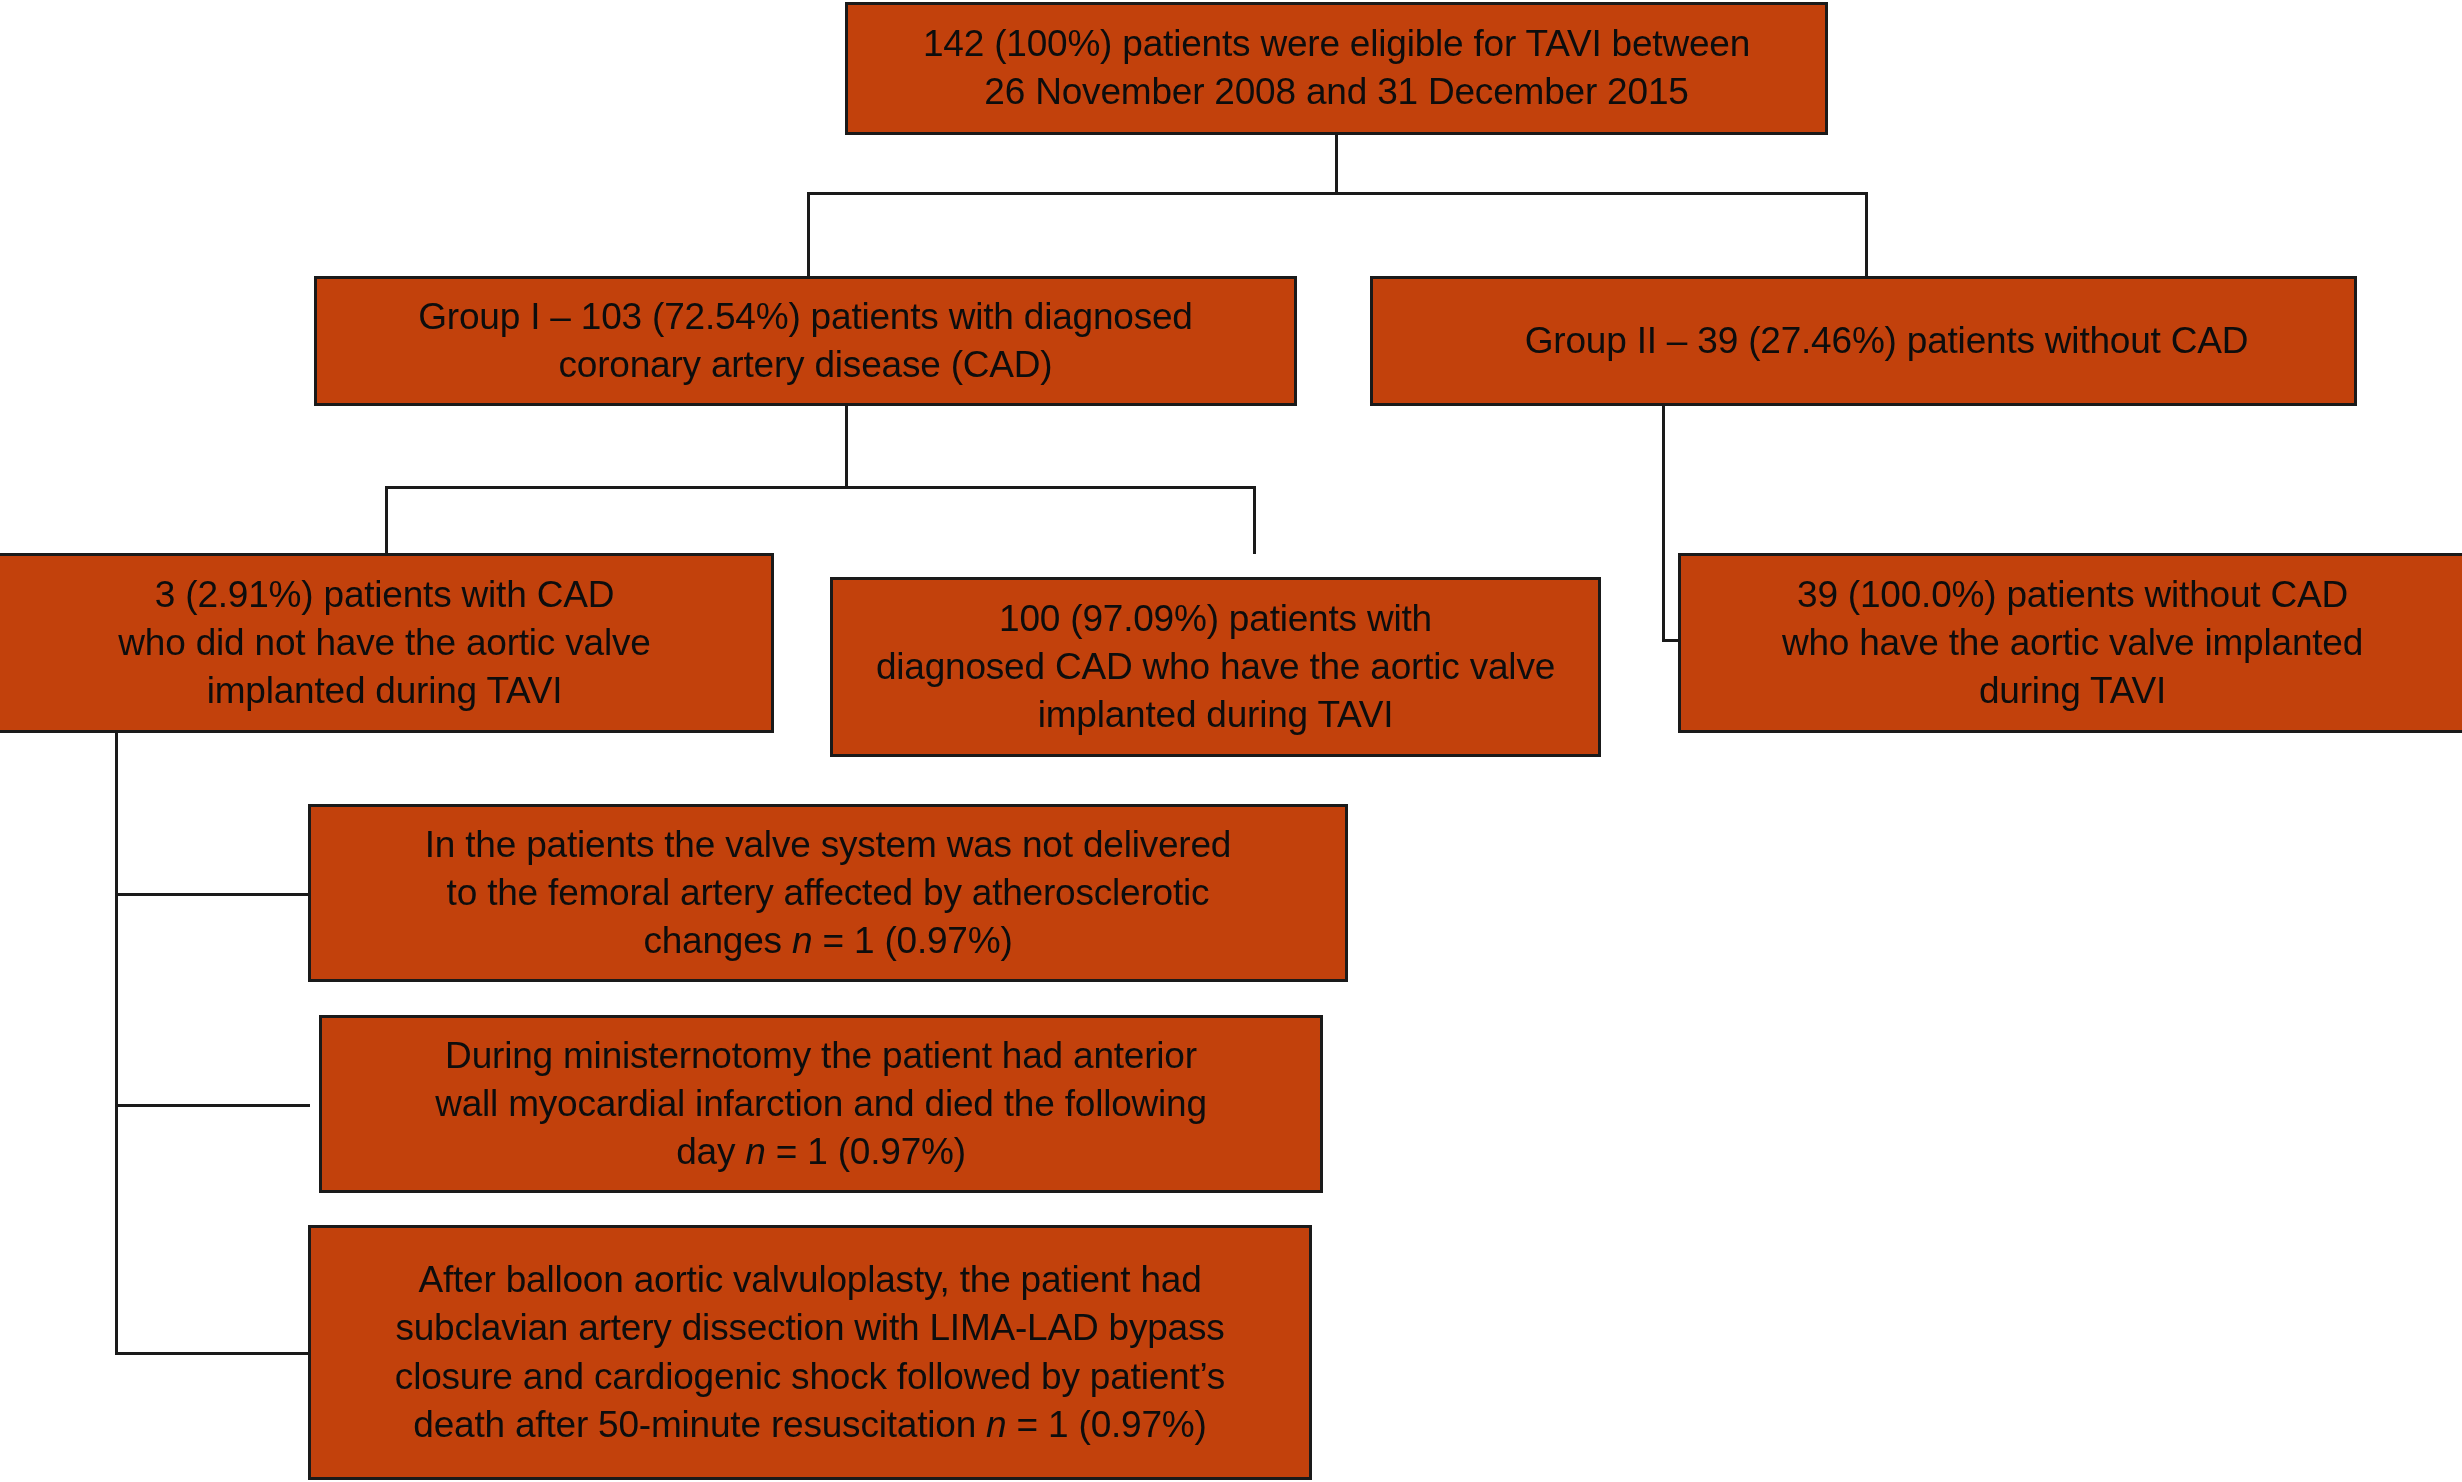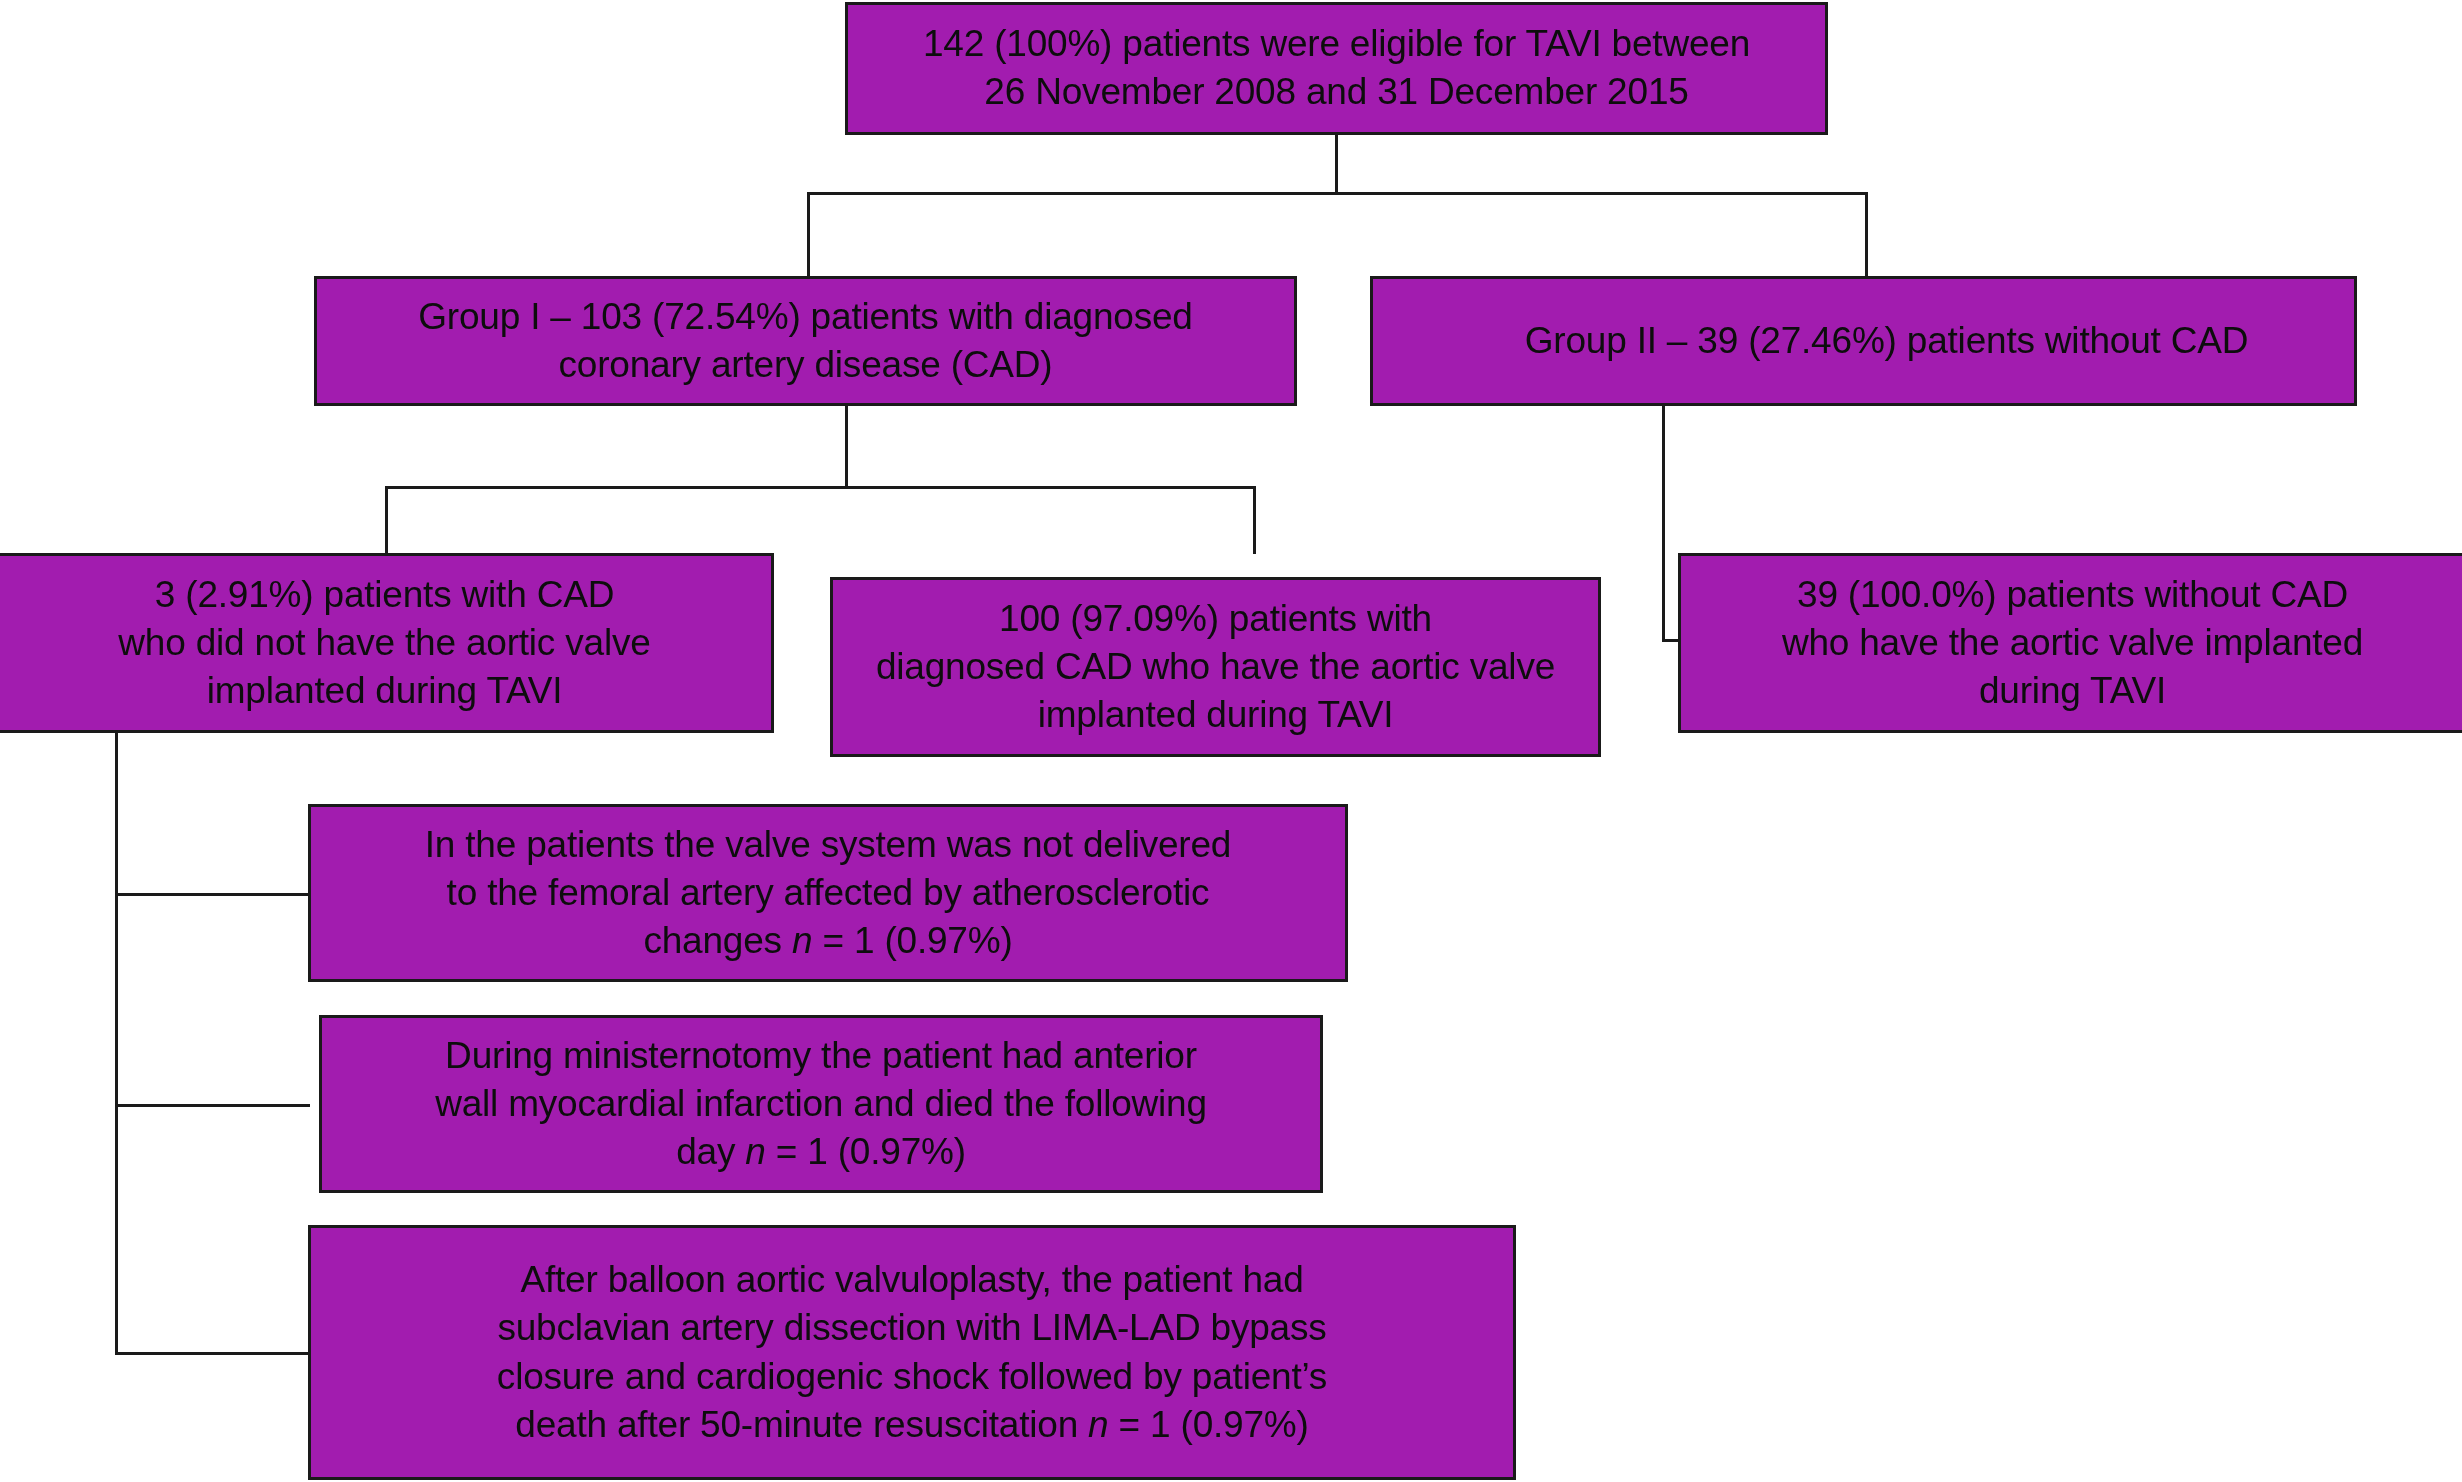--- a/index.html
+++ b/index.html
@@ -12,21 +12,21 @@
     width: 2462px;
     height: 1483px;
     background: #ffffff;
     font-family: "Liberation Sans", sans-serif;
     overflow: hidden;
   }
   .node {
     position: absolute;
     box-sizing: border-box;
     border: 3px solid #1a1a1a;
-    background: #a21caf;
+    background: #c2410c;
     display: flex;
     align-items: center;
     justify-content: flex-end;
     z-index: 5;
   }
   .node .txt {
     display: block;
     width: 100%;
     text-align: center;
     font-size: 37px;
@@ -96,18 +96,18 @@
   </div>
 
   <div class="node" style="left:308px; top:804px; width:1040px; height:178px;">
     <span class="txt"><span>In the patients the valve system was not delivered</span><br><span>to the femoral artery affected by atherosclerotic</span><br><span>changes </span><i>n</i><span> = 1 (0.97%)</span></span>
   </div>
 
   <div class="node" style="left:308px; top:1015px; width:1004px; height:178px;margin-left:11px;">
     <span class="txt"><span>During ministernotomy the patient had anterior</span><br><span>wall myocardial infarction and died the following</span><br><span>day </span><i>n</i><span> = 1 (0.97%)</span></span>
   </div>
 
-  <div class="node" style="left:308px; top:1225px; width:1208px; height:255px;">
+  <div class="node" style="left:308px; top:1225px; width:1004px; height:255px;">
     <span class="txt"><span>After balloon aortic valvuloplasty, the patient had</span><br><span>subclavian artery dissection with LIMA-LAD bypass</span><br><span>closure and cardiogenic shock followed by patient’s</span><br><span>death after 50-minute resuscitation </span><i>n</i><span> = 1 (0.97%)</span></span>
   </div>
 
 </div>
 
 
 </body></html>

